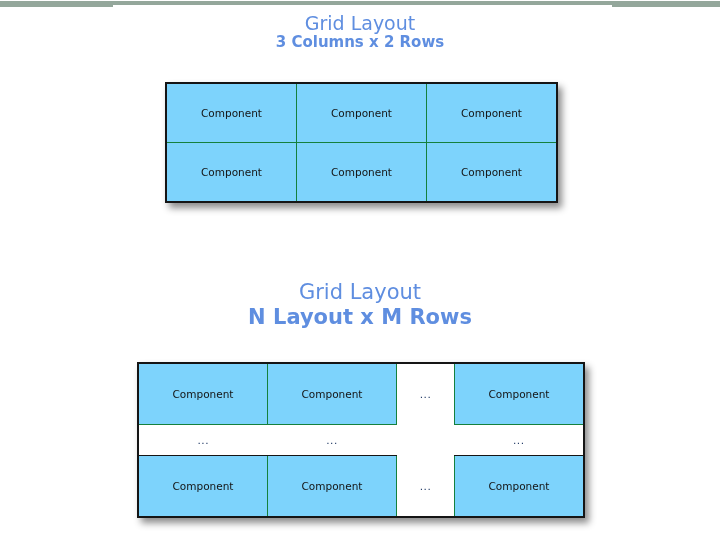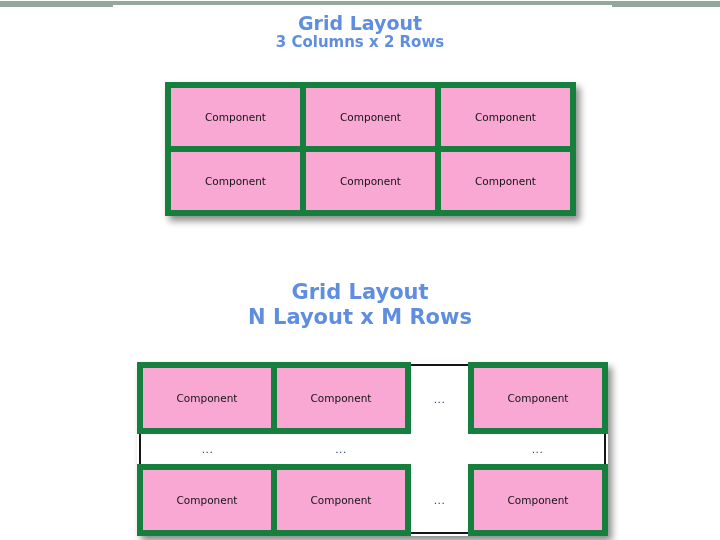--- a/index.html
+++ b/index.html
@@ -49,21 +49,21 @@
   }
   #section-top  { top: 12px; }
   #section-bottom { top: 280px; }
 
   .title-block {
     width: 720px;
     text-align: center;
     color: #5f8ee0;
     line-height: 1.18;
   }
-  .title-line-1 { font-weight: bold; }
+  .title-line-1 { font-weight: normal; }
   .title-line-2 { font-weight: bold; }
 
   #section-top .title-line-1 { font-size: 19px; }
   #section-top .title-line-2 { font-size: 15px; }
   #section-bottom .title-line-1 { font-size: 21px; }
   #section-bottom .title-line-2 { font-size: 21px; }
 
   
   .grid-wrap {
     position: absolute;
@@ -79,26 +79,26 @@
 
   .grid-table {
     border-collapse: collapse;
     border: 2px solid #151515;
     background: #ffffff;
     box-shadow: 4px 5px 7px rgba(0,0,0,0.45);
     table-layout: fixed;
   }
 
   .grid-table td {
-    border: 6px solid #15803d;
+    border: 1px solid #15803d;
     color: #141414;
     text-align: center;
     vertical-align: middle;
     font-size: 10.5px;
-    background: #f9a8d4;
+    background: #7dd3fc;
     padding: 0;
   }
 
   
   #grid-top .cell { width: 129px; height: 58px; }
 
   
   #grid-bottom .cell-comp { width: 128px; height: 60px; }
   #grid-bottom .cell-gap  { width: 57px;  height: 60px; }
   #grid-bottom .cell-comp-wide { width: 128px; height: 60px; }

